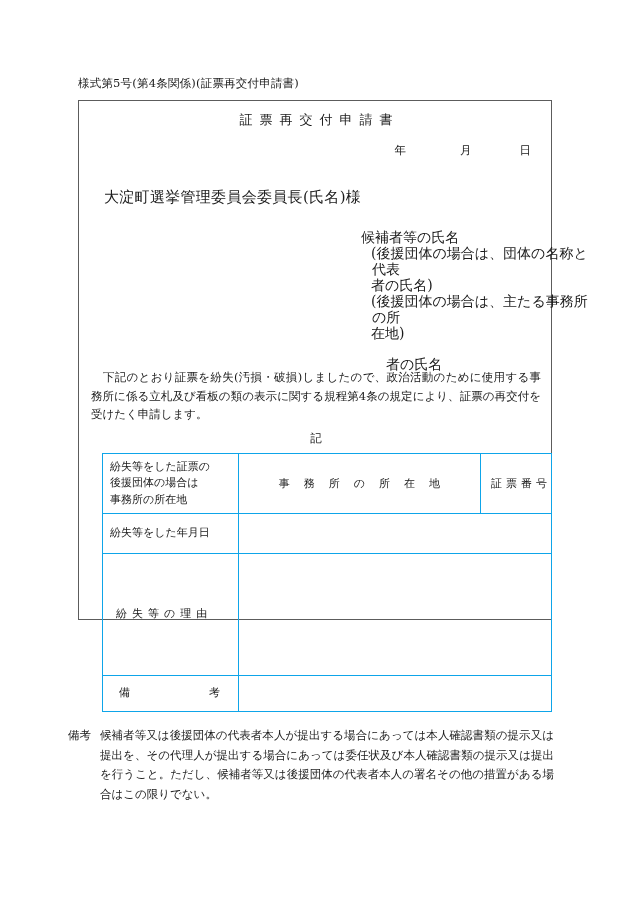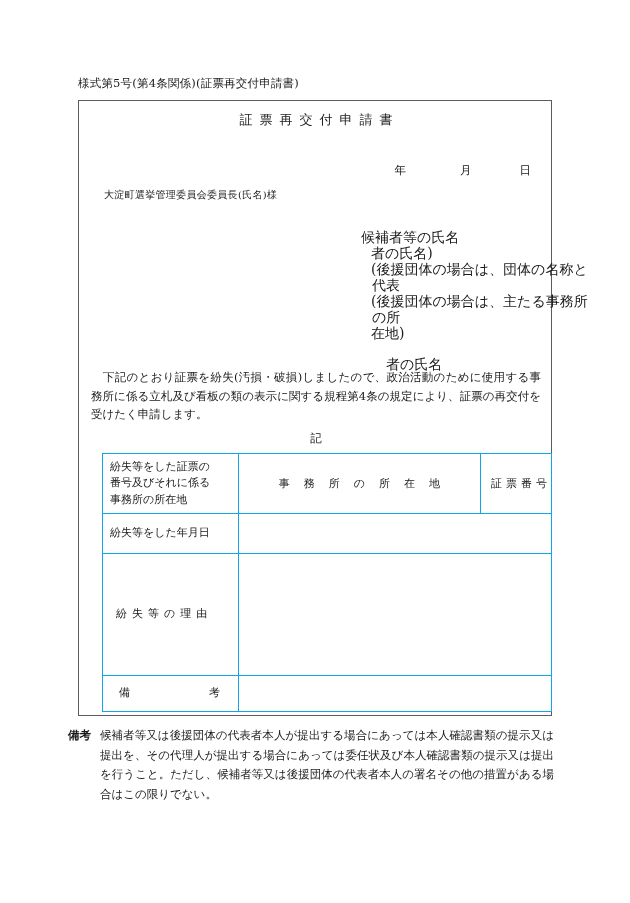--- a/index.html
+++ b/index.html
@@ -32,21 +32,21 @@
     letter-spacing: 0.2px;
     white-space: nowrap;
   }
 
   
   .frame {
     position: absolute;
     left: 78px;
     top: 100px;
     width: 474px;
-    height: 616px;
+    height: 520px;
     border: 1px solid #5c5c5c;
     box-sizing: border-box;
   }
 
   
   .doc-title {
     position: absolute;
     left: 0;
     top: 10px;
     width: 474px;
@@ -56,32 +56,31 @@
     text-indent: 7px;
   }
 
   
   .date-line {
     position: absolute;
     right: 20px;
     top: 42px;
     font-size: 11.5px;
     white-space: nowrap;
-    margin-top: 20px;
   }
   .date-line .dl-y { margin-right: 54px; }
   .date-line .dl-m { margin-right: 48px; }
   .date-line .dl-d { margin-right: 0; }
 
   
   .addressee {
     position: absolute;
     left: 25px;
     top: 87px;
-    font-size: 10px;
+    font-size: 15px;
     letter-spacing: 0.3px;
     white-space: nowrap;
   }
 
   
   .applicant {
     position: absolute;
     left: 238px;
     top: 128px;
     font-size: 14px;
@@ -182,21 +181,20 @@
     left: 68px;
     top: 726px;
     width: 486px;
     font-size: 11.5px;
     line-height: 19.5px;
     text-align: justify;
   }
   .footnote .fn-head {
     float: left;
     width: 32px;
-    font-weight: bold;
   }
   .footnote .fn-body {
     margin-left: 32px;
     display: block;
   }
 </style>
 </head>
 <body>
 
 <div class="page">
@@ -208,37 +206,37 @@
     <div class="doc-title">証票再交付申請書</div>
 
     <div class="date-line">
       <span class="dl-y">年</span><span class="dl-m">月</span><span class="dl-d">日</span>
     </div>
 
     <div class="addressee">大淀町選挙管理委員会委員長(氏名)様</div>
 
     <div class="applicant">
       <span class="lbl">候補者等の氏名</span>
+      <span class="sub">(後援団体の場合は、団体の名称と代表</span>
       <span class="sub">者の氏名)</span>
-      <span class="sub">(後援団体の場合は、団体の名称と代表</span>
       <span class="sub">(後援団体の場合は、主たる事務所の所</span>
       <span class="sub">在地)</span>
       <span class="phone">者の氏名</span>
     </div>
 
     <div class="body-para">下記のとおり証票を紛失(汚損・破損)しましたので、政治活動のために使用する事務所に係る立札及び看板の類の表示に関する規程第4条の規定により、証票の再交付を受けたく申請します。</div>
 
     <div class="ki">記</div>
 
     <table class="tbl">
       <tbody>
           <tr class="r-head">
         <td class="c-label">
           <span>紛失等をした証票の</span><br>
-          <span>番号及びそれに係る</span><br>
+          <span>後援団体の場合は</span><br>
           <span>事務所の所在地</span>
         </td>
         <td class="c-mid head-mid">事務所の所在地</td>
         <td class="c-num head-num">証票番号</td>
       </tr>
 
       <tr class="r-date">
         <td class="c-label">紛失等をした年月日</td>
         <td colspan="2"></td>
       </tr>

